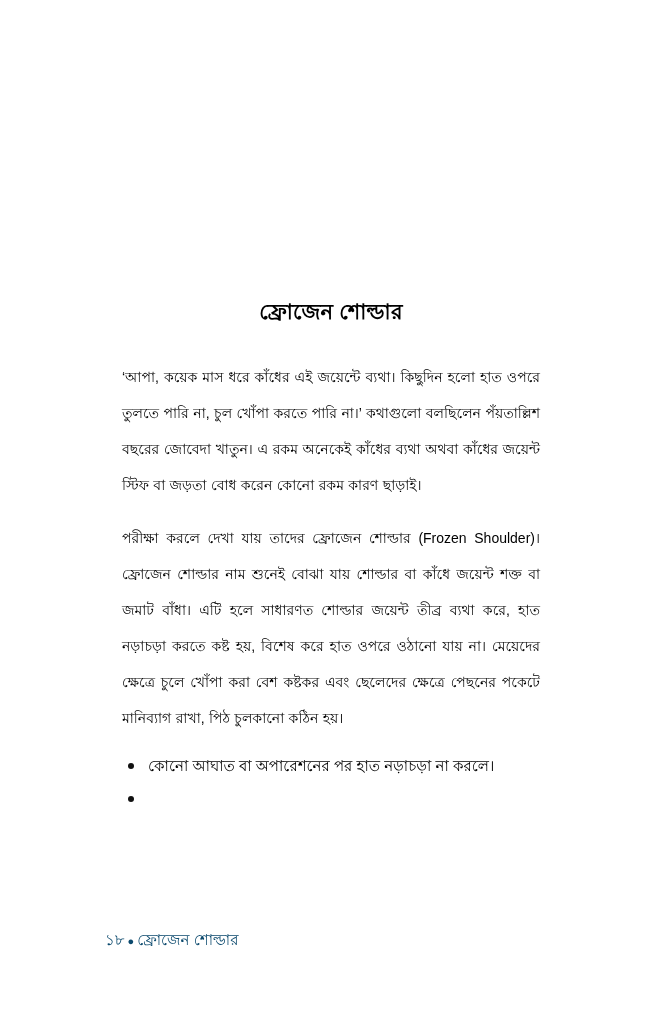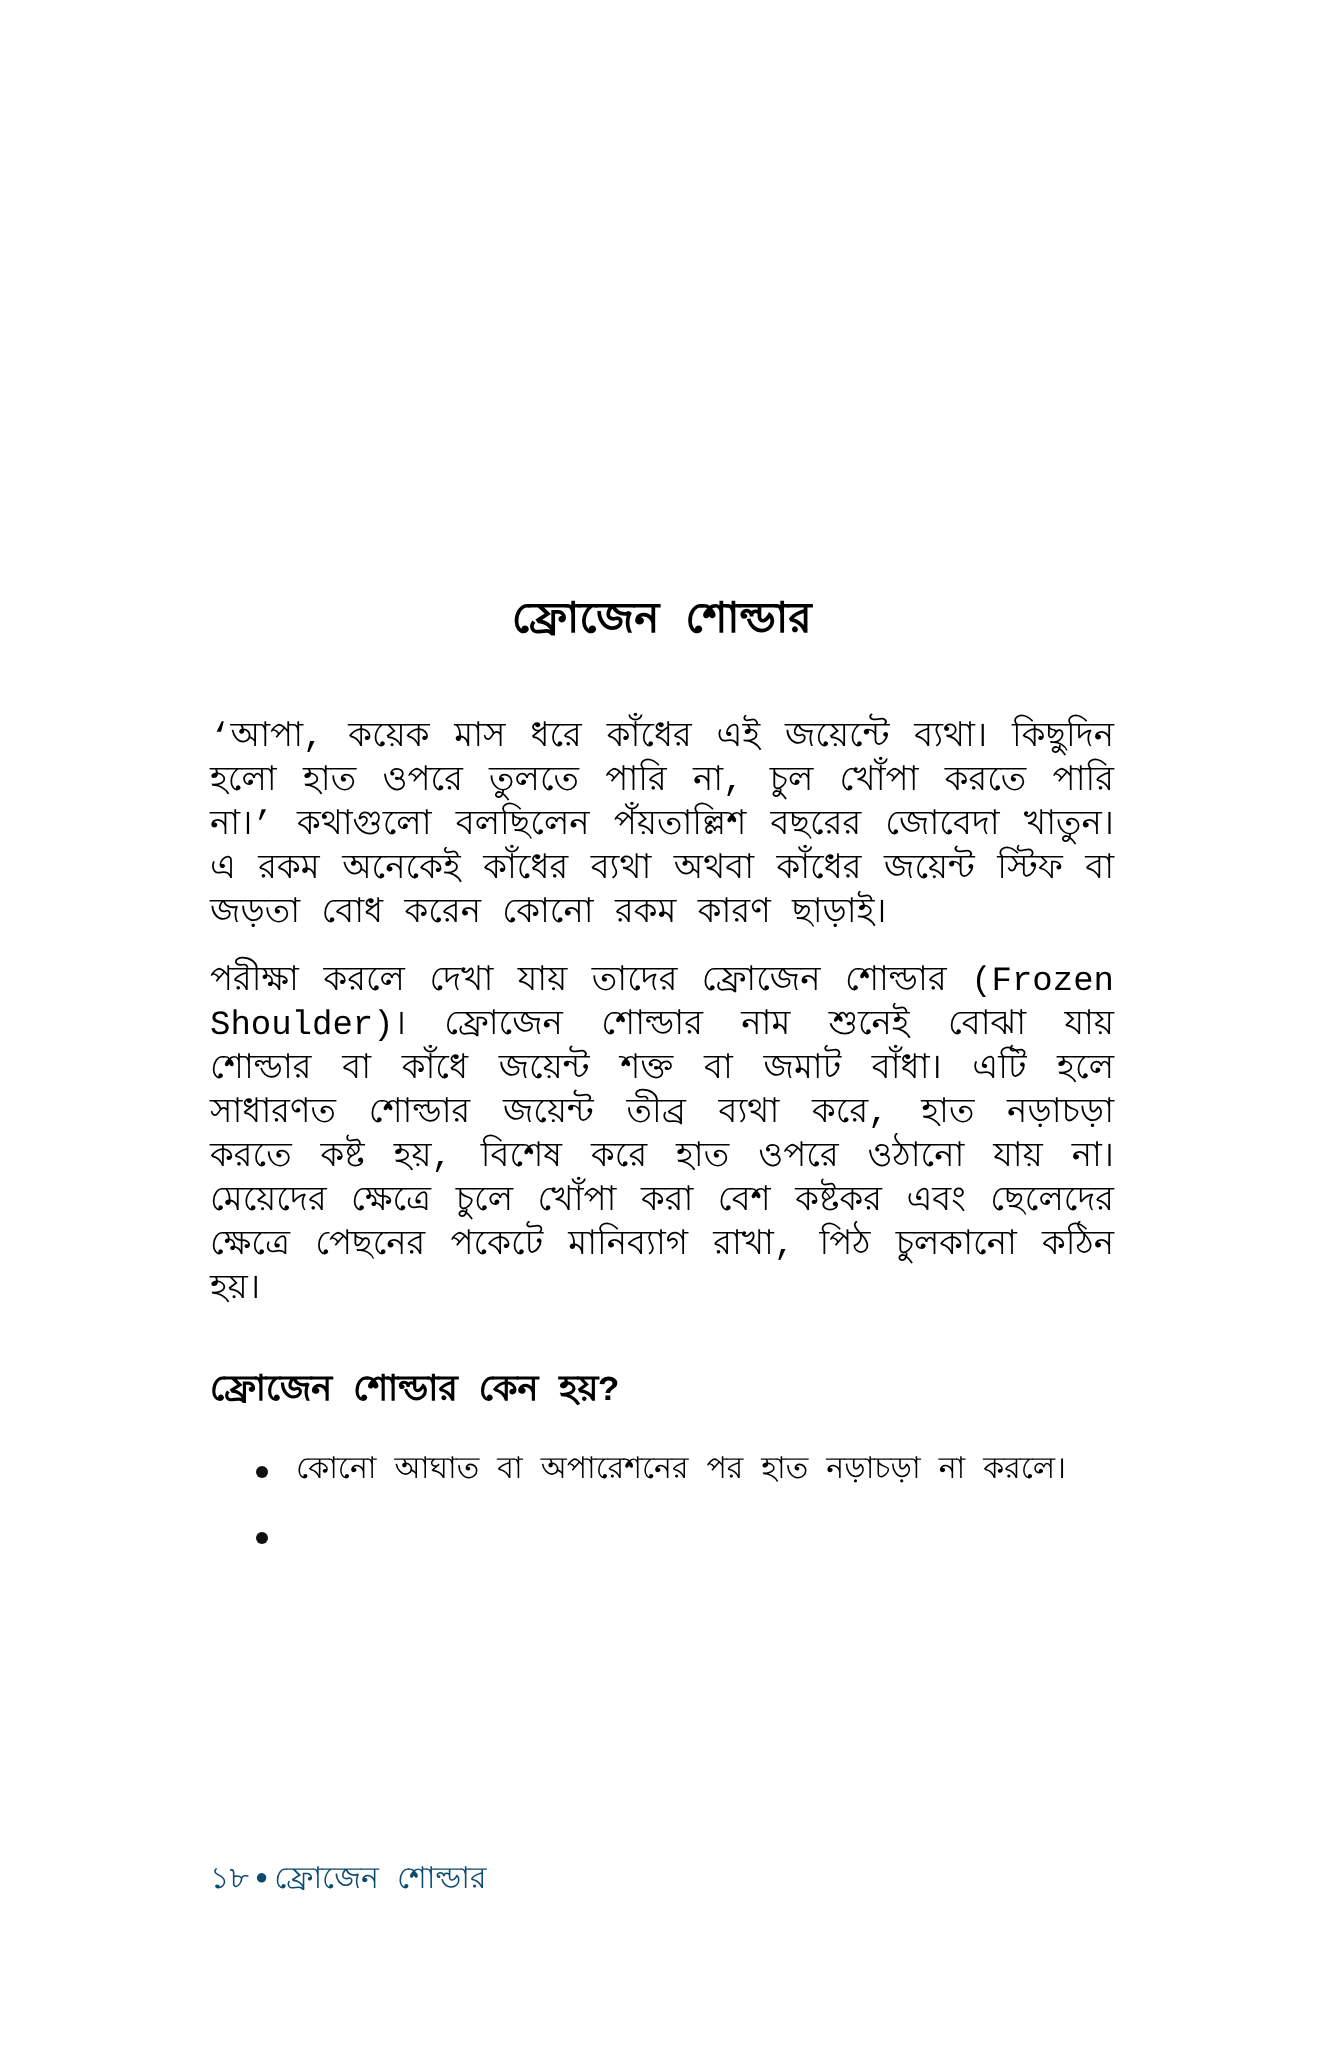--- a/index.html
+++ b/index.html
@@ -6,45 +6,45 @@
     margin: 0;
     padding: 0;
     background: #ffffff;
   }
   .page {
     position: relative;
     width: 663px;
     height: 1024px;
     background: #ffffff;
     overflow: hidden;
-    font-family: Liberation Mono, monospace;
+    font-family: Liberation Sans, sans-serif;
     color: #000000;
     box-sizing: border-box;
   }
   .content {
     position: absolute;
     left: 105px;
     top: 0;
     width: 452px;
   }
   .chapter-title {
     text-align: center;
     font-size: 21px;
     font-weight: bold;
     line-height: 1.35;
     margin: 0;
     padding-top: 298px;
     letter-spacing: 0.2px;
   }
   .body-para {
-    font-size: 17px;
-    line-height: 22px;
+    font-size: 14px;
+    line-height: 36px;
     text-align: justify;
     text-justify: inter-word;
-    margin: 0;
+    margin: 17px;
     padding: 0;
     word-spacing: 0.5px;
   }
   .body-para.first {
     margin-top: 33px;
   }
   .body-para + .body-para {
     margin-top: 12px;
   }
   .section-heading {
@@ -101,21 +101,20 @@
 
   <div class="content">
 
     <h1 class="chapter-title">ফ্রোজেন শোল্ডার</h1>
 
     <p class="body-para first">‘আপা, কয়েক মাস ধরে কাঁধের এই জয়েন্টে ব্যথা। কিছুদিন হলো হাত ওপরে তুলতে পারি না, চুল খোঁপা করতে পারি না।’ কথাগুলো বলছিলেন পঁয়তাল্লিশ বছরের জোবেদা খাতুন। এ রকম অনেকেই কাঁধের ব্যথা অথবা কাঁধের জয়েন্ট স্টিফ বা জড়তা বোধ করেন কোনো রকম কারণ ছাড়াই।</p>
 
 
     <p class="body-para">পরীক্ষা করলে দেখা যায় তাদের ফ্রোজেন শোল্ডার (Frozen Shoulder)। ফ্রোজেন শোল্ডার নাম শুনেই বোঝা যায় শোল্ডার বা কাঁধে জয়েন্ট শক্ত বা জমাট বাঁধা। এটি হলে সাধারণত শোল্ডার জয়েন্ট তীব্র ব্যথা করে, হাত নড়াচড়া করতে কষ্ট হয়, বিশেষ করে হাত ওপরে ওঠানো যায় না। মেয়েদের ক্ষেত্রে চুলে খোঁপা করা বেশ কষ্টকর এবং ছেলেদের ক্ষেত্রে পেছনের পকেটে মানিব্যাগ রাখা, পিঠ চুলকানো কঠিন হয়।</p>
 
-    <h2 class="section-heading">ফ্রোজেন শোল্ডার কেন হয়?</h2>
 
     <ul class="bullet-list">
       <li class="bullet-item">
         <span class="bullet-dot"></span>
         <span>কোনো আঘাত বা অপারেশনের পর হাত নড়াচড়া না করলে।</span>
       </li>
       <li class="bullet-item">
         <span class="bullet-dot"></span>
       </li>
     </ul>

